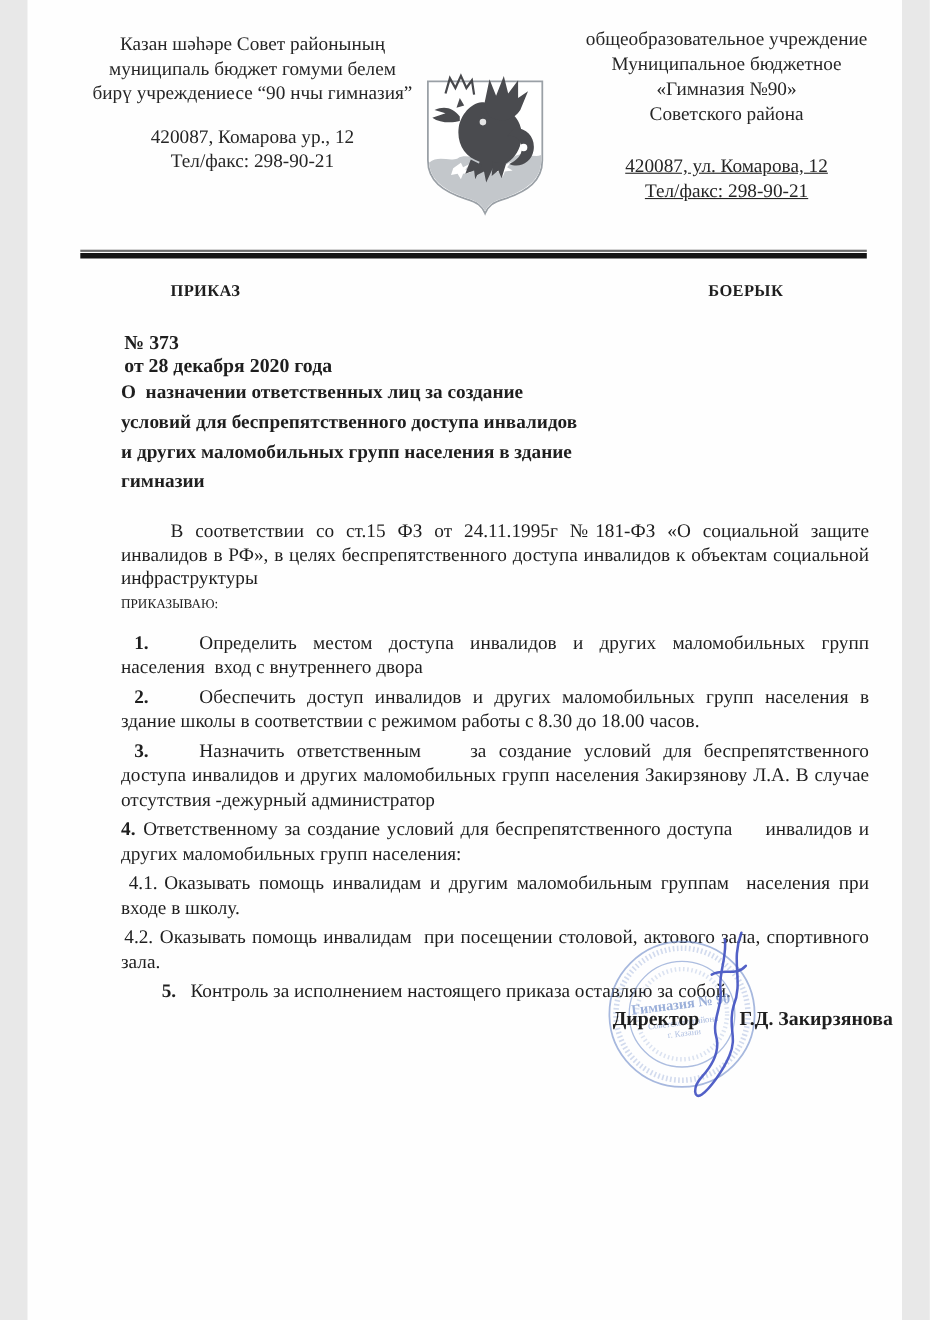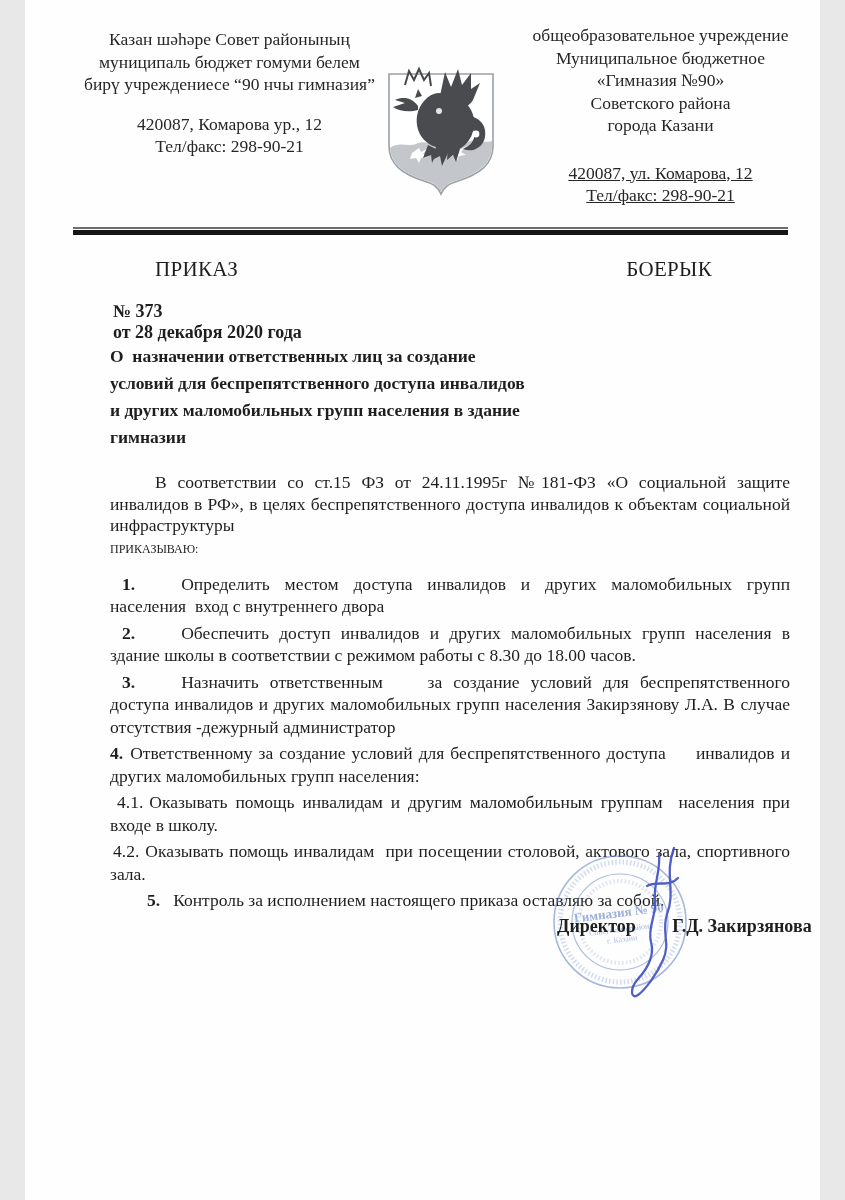--- a/index.html
+++ b/index.html
@@ -25,21 +25,21 @@
   .hdr-addr-right{margin-top:25px;text-decoration:underline;}
   .emblem{position:absolute;left:357px;top:56px;width:118px;height:142px;}
   
   .rule{position:absolute;left:48px;top:227px;width:715px;}
   .rule::before{content:"";display:block;height:2px;background:#6d6d6d;margin-bottom:1px;}
   .rule::after{content:"";display:block;height:5px;background:#151515;}
   
   .titles-row{
     position:absolute;top:257px;left:130px;right:108px;
     display:flex;justify-content:space-between;
-    font-size:21px;font-weight:normal;letter-spacing:.3px;
+    font-size:15px;font-weight:bold;letter-spacing:.3px;
   }
   .num-row{
     position:absolute;top:301px;left:88px;right:188px;
     display:flex;justify-content:space-between;
     font-size:18px;font-weight:bold;flex-direction:column;
   }
   
   .body-block{position:absolute;top:343px;left:85px;width:680px;font-size:17.5px;}
   .subject{font-weight:bold;line-height:27px;white-space:pre-wrap;}
   .intro{
@@ -112,21 +112,20 @@
 
       <circle cx="57" cy="55" r="3" fill="#ffffff" opacity=".85"></circle>
     </svg>
   </div>
 
   <div class="hdr-right">
     <div>общеобразовательное учреждение</div>
     <div>Муниципальное бюджетное</div>
     <div>«Гимназия №90»</div>
     <div>Советского района</div>
-    <div>города Казани</div>
     <div class="hdr-addr-right">
       <div>420087, ул. Комарова, 12</div>
       <div>Тел/факс: 298-90-21</div>
     </div>
   </div>
 
   <div class="rule"></div>
 
   <div class="titles-row">
     <span>ПРИКАЗ</span>

